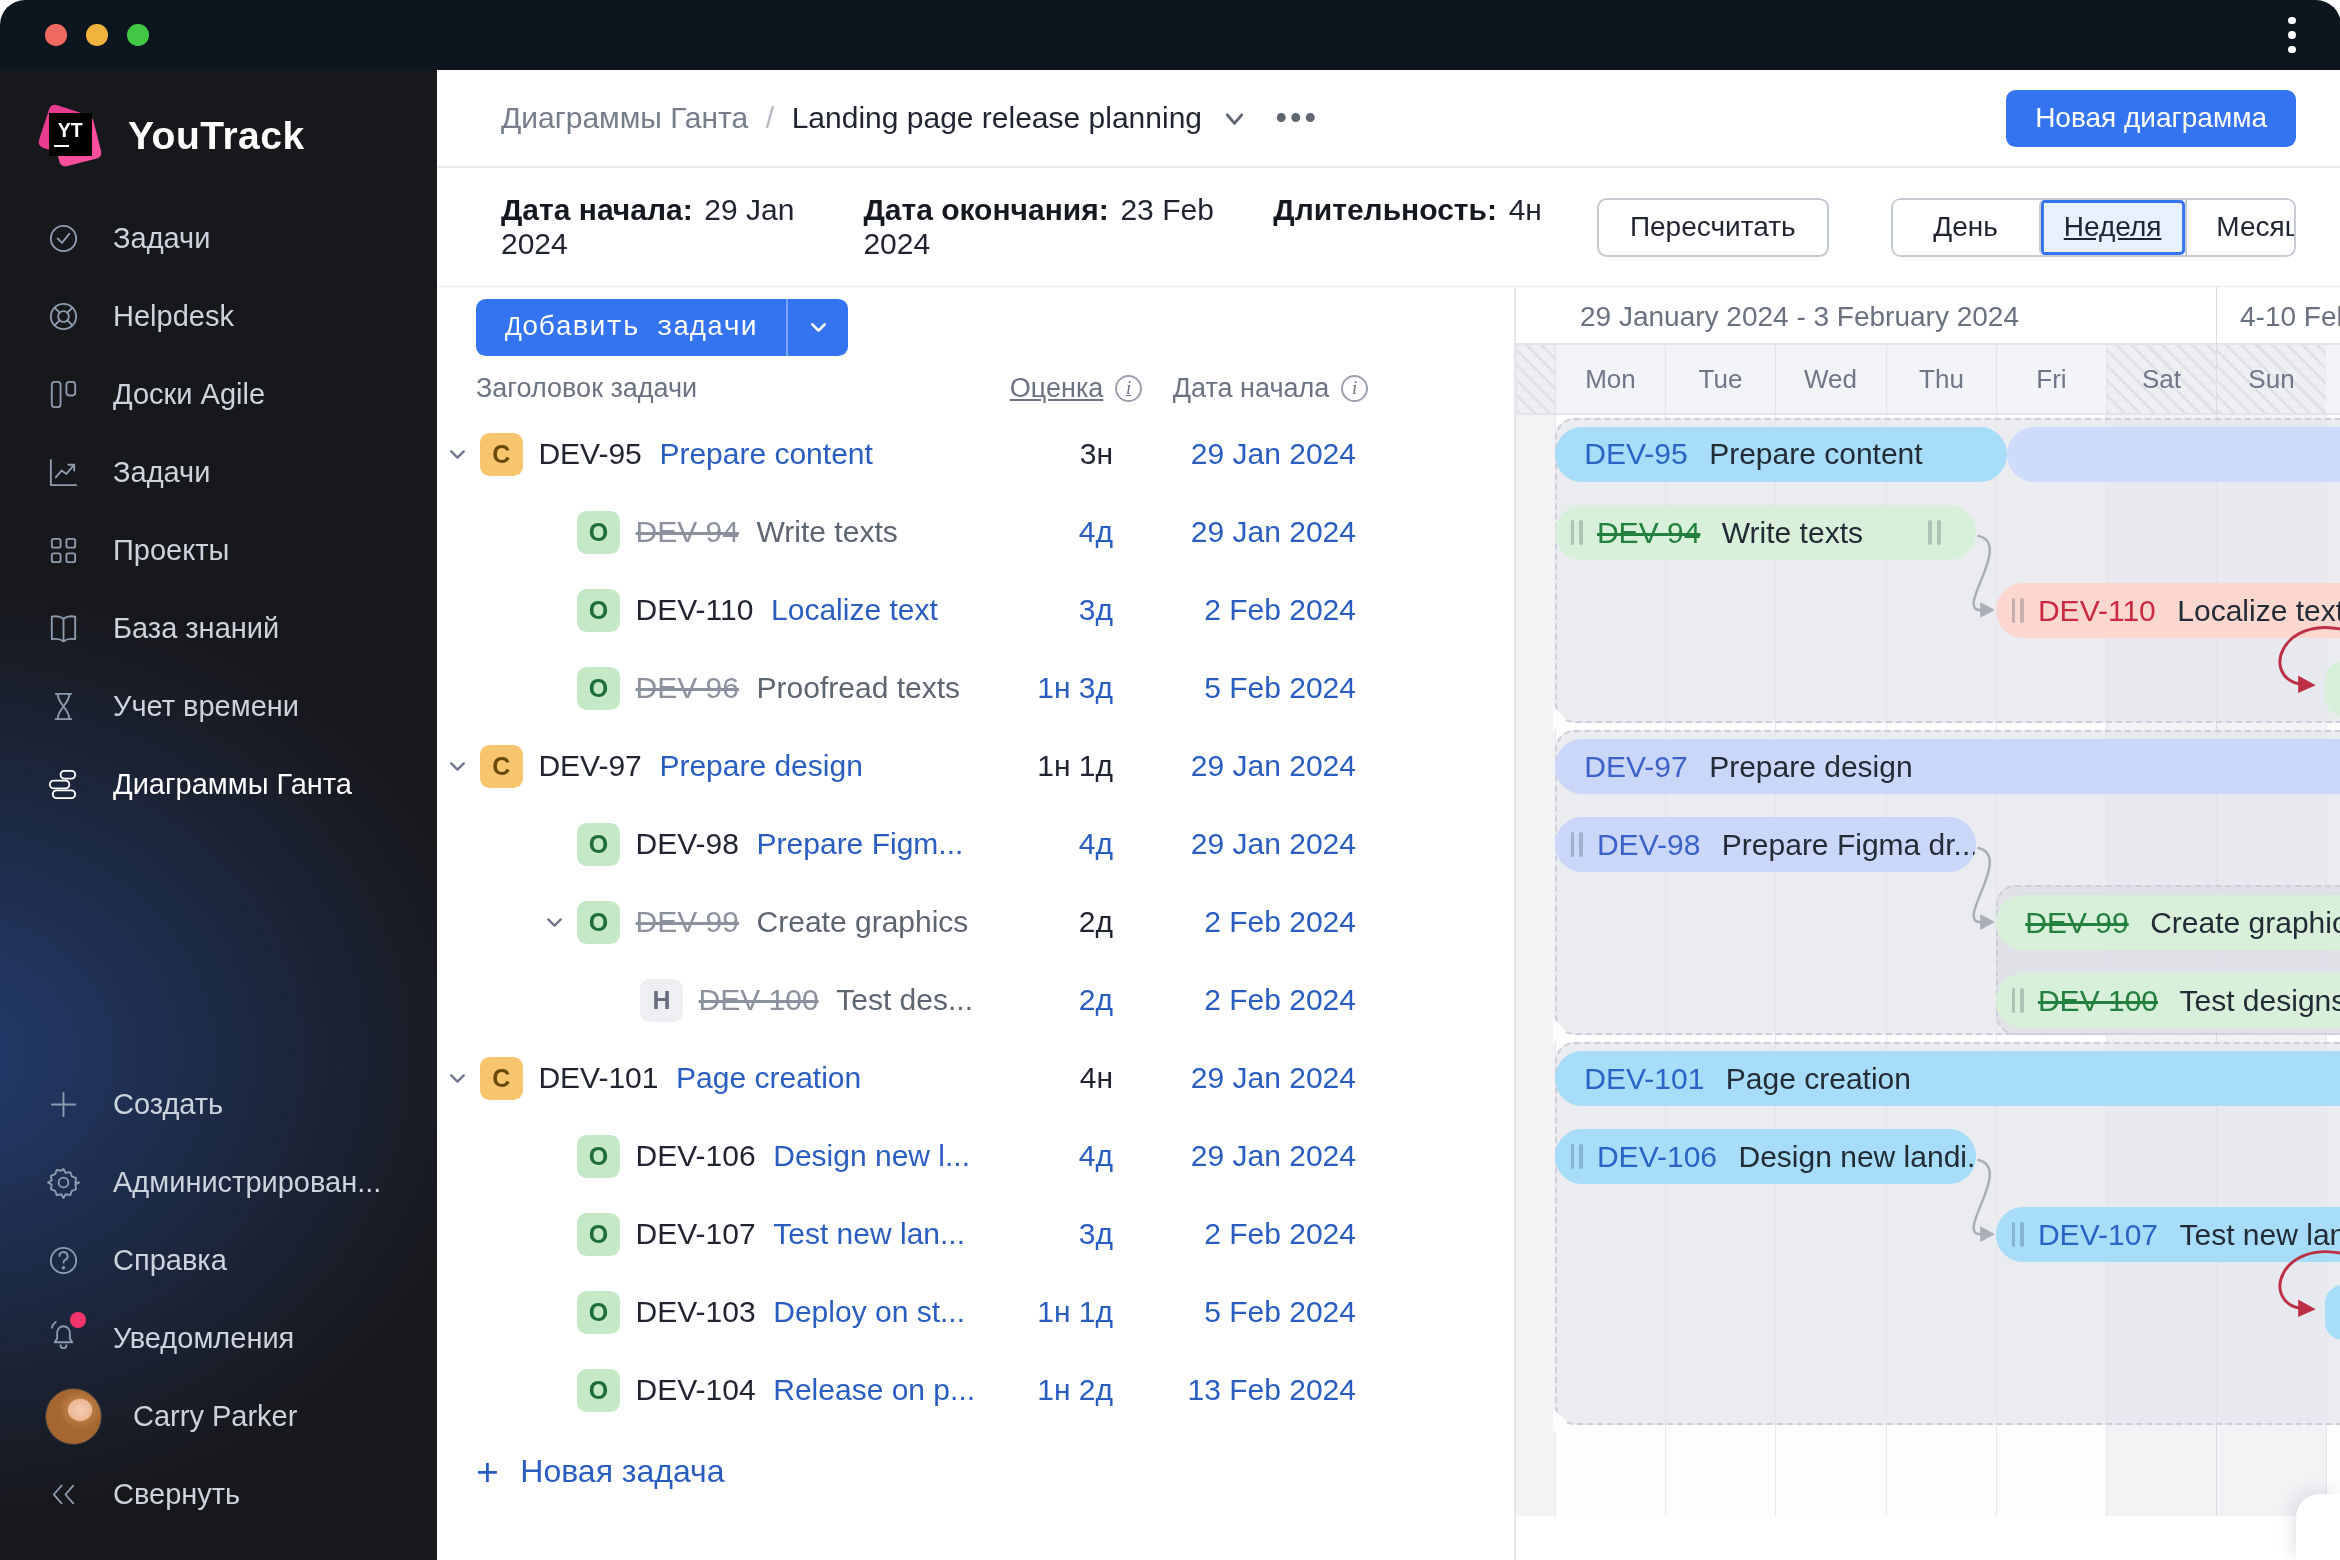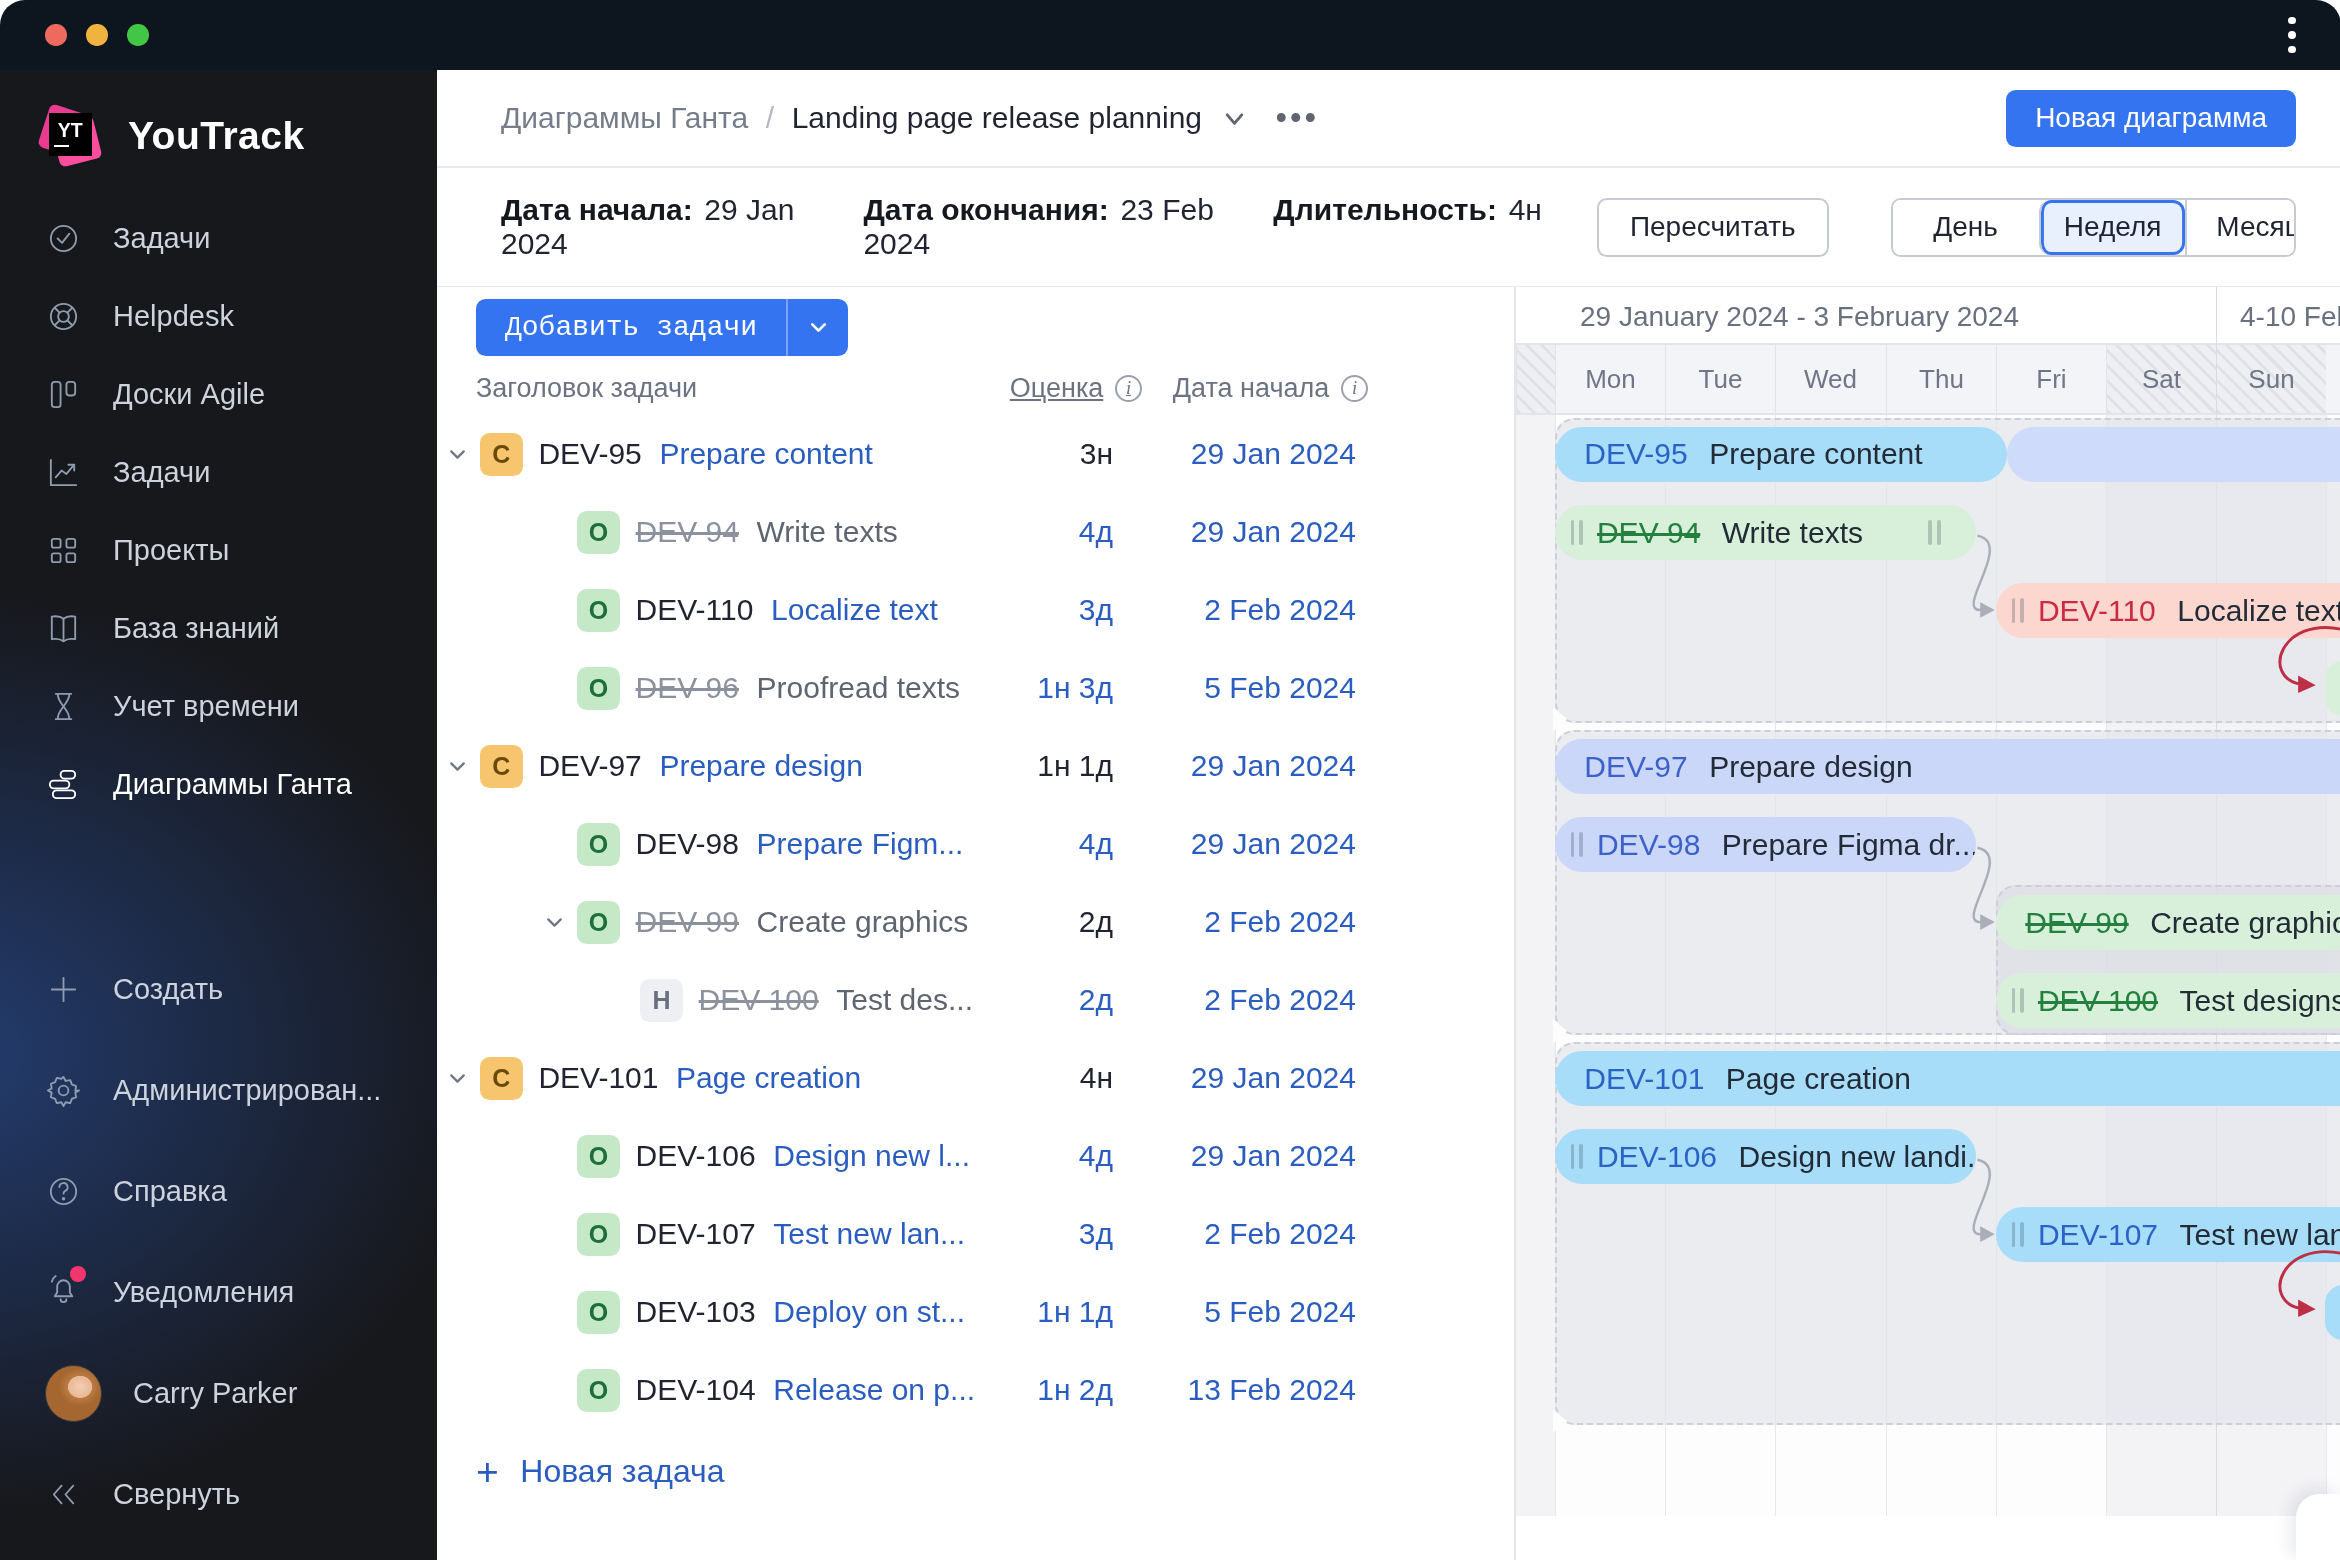--- a/index.html
+++ b/index.html
@@ -22,21 +22,21 @@
   .logo-mark .rib1 { position:absolute; left:2px; top:3.9px; width:45px; height:45px; background:#e93c90; transform:rotate(18deg); border-radius:5.9px; }
   .logo-mark .rib2 { position:absolute; left:13.7px; top:15.6px; width:43px; height:43px; background:#fd4d9d; transform:rotate(-14deg); border-radius:5.9px; }
   .logo-mark .yt { position:absolute; left:7.8px; top:7.8px; width:43px; height:43px; background:#000; color:#fff; font-weight:bold; font-size:19.5px; display:flex; flex-direction:column; align-items:center; justify-content:center; line-height:1; }
   .logo-mark .yt u { text-decoration:none; border-bottom:2.9px solid #fff; width:15.6px; margin-top:3.9px; align-self:flex-start; margin-left:4.9px; }
   .logo-text { font-size:39px; font-weight:bold; color:#fff; letter-spacing:0.5px; }
   .nav { display:flex; flex-direction:column; }
   .nav-item { display:flex; align-items:center; gap:31px; height:78px; padding-left:45px; font-size:29px; cursor:pointer; color:#ccd3dd; }
   .nav-item svg { width:37px; height:37px; stroke:#8e9cb0; stroke-width:1.9; fill:none; stroke-linecap:round; stroke-linejoin:round; flex:0 0 auto; }
   .nav-item.active { color:#fff; }
   .nav-item.active svg { stroke:#fff; }
-  .nav-footer { margin-top:auto; display:flex; flex-direction:column;gap:23px; }
+  .nav-footer { margin-top:auto; display:flex; flex-direction:column; }
   .bell-wrap { position:relative; }
   .bell-dot { position:absolute; top:-3.9px; right:-3.9px; width:15.6px; height:15.6px; border-radius:50%; background:#f1356d; }
   .avatar { width:57px; height:57px; border-radius:50%; flex:0 0 auto; background:
       radial-gradient(21.5px 19.5px at 62% 38%, #f3cdb4 0%, #eab794 55%, #b97a44 58%, #a5672f 100%);
       border:1px solid #3a3b40; }
 
   
   .main { position:absolute; top:70px; left:437px; width:1904px; height:1490px; background:#fff; }
   .topbar { position:absolute; top:0; left:0; width:100%; height:98px; border-bottom:2px solid #e8e9ed; display:flex; align-items:center; padding:0 45px 0 64px; }
   .crumb-section { font-size:30px; color:#757d8b; cursor:pointer; }
@@ -46,21 +46,21 @@
   .crumb-more { margin-left:27px; font-size:33px; color:#5f6672; letter-spacing:2.9px; cursor:pointer; line-height:0.4; }
   .btn-primary { margin-left:auto; background:#3574f0; color:#fff; font-size:28px; border:none; border-radius:9.8px; padding:0 29px; height:57px; cursor:pointer; font-family:inherit; }
 
   .infobar { position:absolute; top:98px; left:0; width:100%; height:120px; border-bottom:2px solid #e8e9ed; display:flex; align-items:center; padding:0 45px 0 64px; gap:0; }
   .info-field { margin-right:55px; font-size:30px; color:#1f2430; }
   .info-field b { font-weight:bold; color:#14181f; margin-right:11.7px; }
   .btn-outline { background:#fff; border:2px solid #c6cad3; border-radius:9.8px; height:59px; padding:0 31px; font-size:28px; color:#1f2430; cursor:pointer; font-family:inherit; }
   .seg { margin-left:auto; display:flex; border:2px solid #c6cad3; border-radius:9.8px; overflow:hidden; height:59px; }
   .seg-btn { min-width:146px; padding:0 29px; font-size:28px; color:#1f2430; background:#fff; border:none; border-left:2px solid #c6cad3; cursor:pointer; display:flex; align-items:center; justify-content:center; font-family:inherit; }
   .seg-btn:first-child { border-left:none; }
-  .seg-btn.active { background:#e9f0fd; box-shadow:inset 0 0 0 2.9px #3574f0; border-radius:12px; }
+  .seg-btn.active { background:#e9f0fd; box-shadow:inset 0 0 0 2.9px #3574f0; border-radius:5px;text-decoration:underline; }
   .recalc-gap { margin-left:auto; }
   .seg { margin-left:62px; }
 
   .content { position:absolute; top:217px; left:0; width:100%; height:1273px; display:flex; }
 
   
   .taskpane { position:relative; width:1077px; height:100%; background:#fff; }
   .btn-split { position:absolute; top:11.7px; left:39px; display:flex; height:57px; border-radius:9.8px; overflow:hidden; cursor:pointer; }
   .btn-split .lbl { background:#3574f0; color:#fff; font-size:28px; display:flex; align-items:center; padding:0 29px;font-family:Liberation Mono, monospace; }
   .btn-split .arrow { background:#3574f0; border-left:2px solid rgba(255,255,255,0.35); width:62px; display:flex; align-items:center; justify-content:center; }

